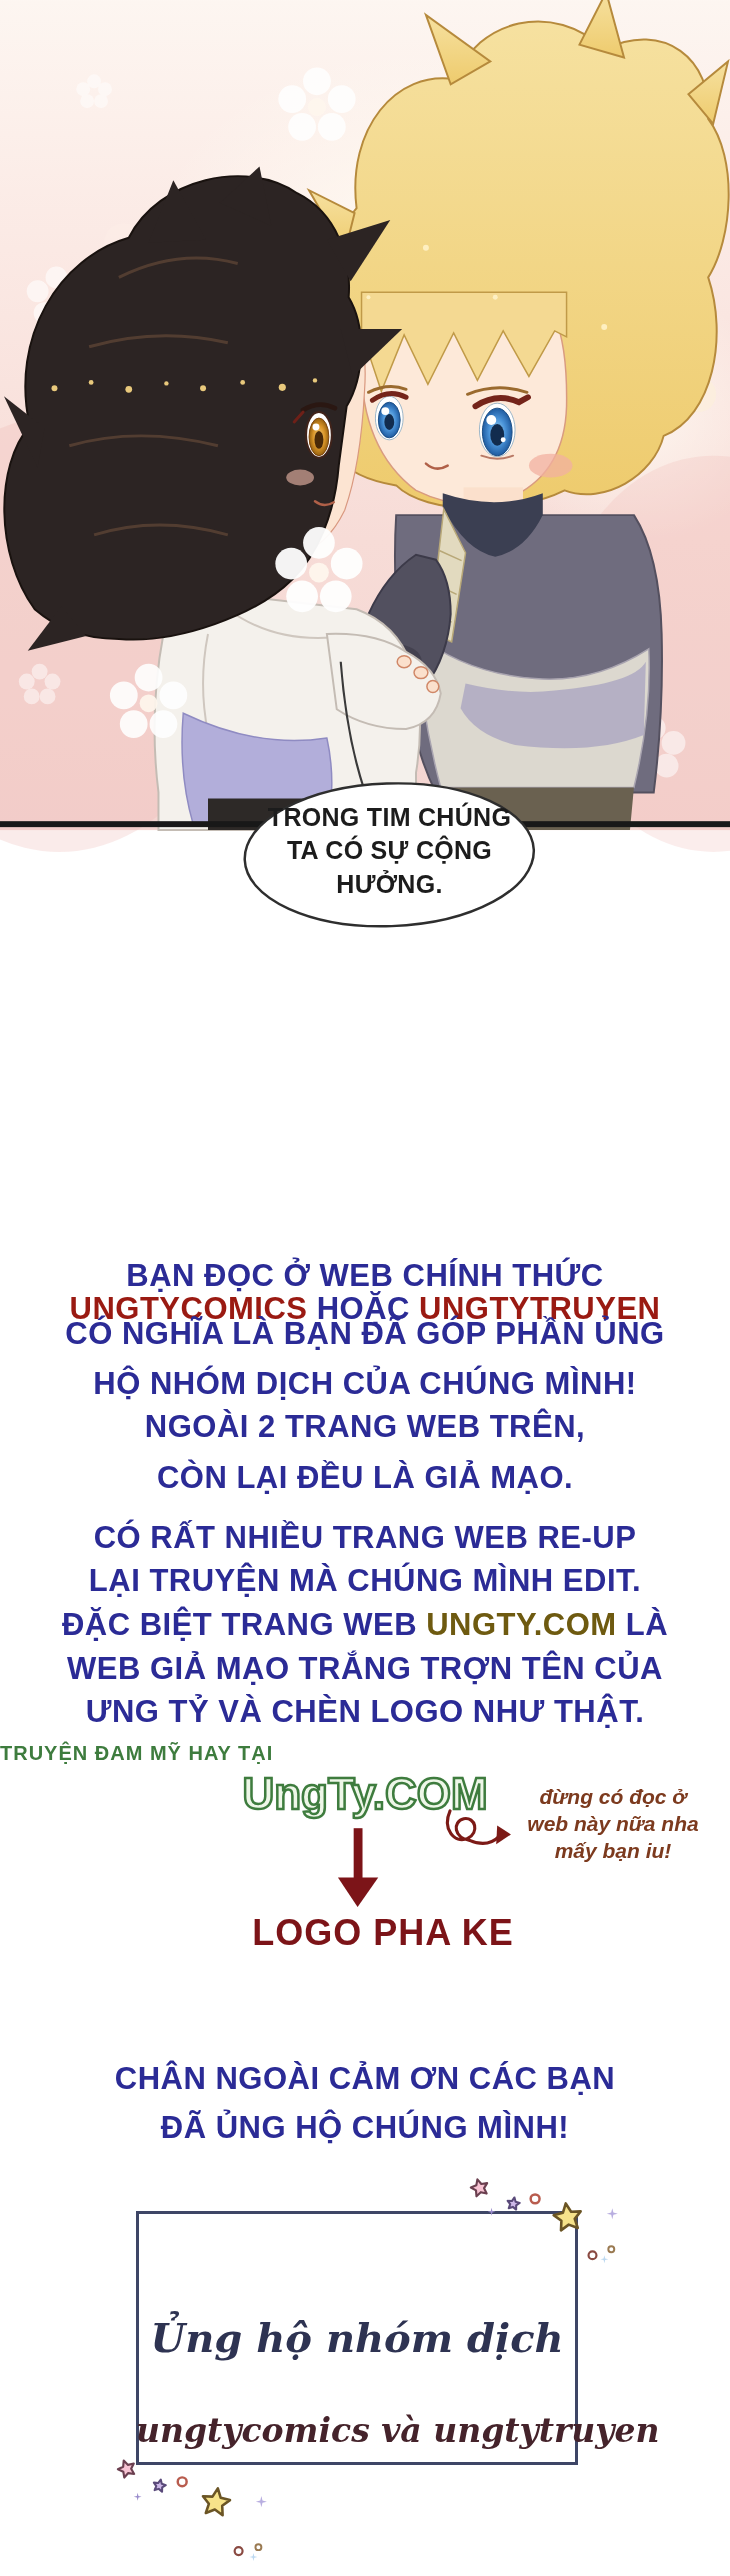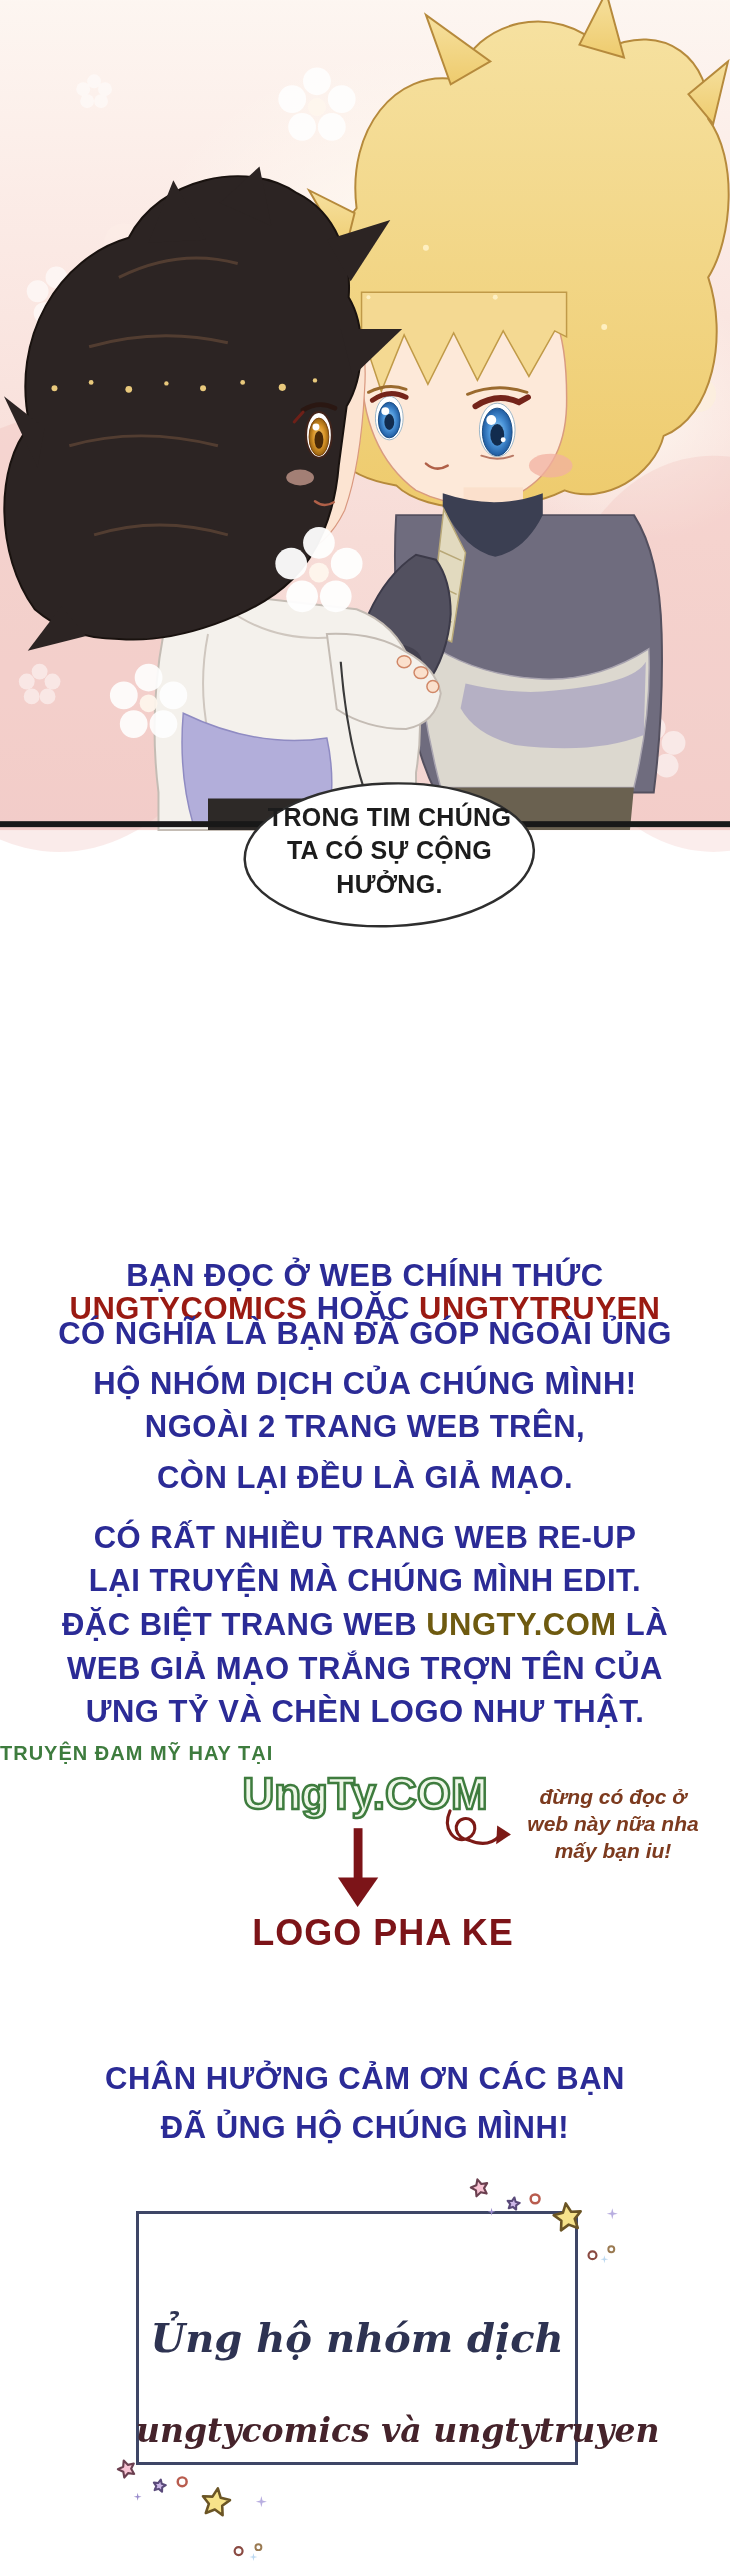--- a/index.html
+++ b/index.html
@@ -250,21 +250,21 @@
       <ellipse cx="393" cy="863" rx="146" ry="72" fill="#ffffff" stroke="#2e2e2e" stroke-width="2.5" transform="rotate(-2 393 863)"></ellipse>
     </g>
   </svg>
 
   <div class="bline comic" style="top:833px;">TA CÓ SỰ CỘNG</div>
   <div class="bline comic" style="top:800px;">TRONG TIM CHÚNG</div>
   <div class="bline comic" style="top:867px;">HƯỞNG.</div>
 
   <div class="tline comic navy" style="top:1208px;margin-top:48px;">BẠN ĐỌC Ở WEB CHÍNH THỨC</div>
   <div class="tline comic" style="top:1289px;"><span class="red">UNGTYCOMICS</span><span class="navy"> HOẶC </span><span class="red">UNGTYTRUYEN</span></div>
-  <div class="tline comic navy" style="top:1314px;">CÓ NGHĨA LÀ BẠN ĐÃ GÓP NGOÀI ỦNG</div>
+  <div class="tline comic navy" style="top:1314px;">CÓ NGHĨA LÀ BẠN ĐÃ GÓP PHẦN ỦNG</div>
   <div class="tline comic navy" style="top:1364px;">HỘ NHÓM DỊCH CỦA CHÚNG MÌNH!</div>
 
   <div class="tline comic navy" style="top:1407px;text-align:center;">NGOÀI 2 TRANG WEB TRÊN,</div>
   <div class="tline comic navy" style="top:1458px;">CÒN LẠI ĐỀU LÀ GIẢ MẠO.</div>
 
   <div class="tline comic navy" style="top:1518px;">CÓ RẤT NHIỀU TRANG WEB RE-UP</div>
   <div class="tline comic navy" style="top:1561px;">LẠI TRUYỆN MÀ CHÚNG MÌNH EDIT.</div>
   <div class="tline comic" style="top:1605px;"><span class="navy">ĐẶC BIỆT TRANG WEB </span><span class="olive">UNGTY.COM</span><span class="navy"> LÀ</span></div>
   <div class="tline comic navy" style="top:1649px;">WEB GIẢ MẠO TRẮNG TRỢN TÊN CỦA</div>
   <div class="tline comic navy" style="top:1692px;">ƯNG TỶ VÀ CHÈN LOGO NHƯ THẬT.</div>
@@ -281,21 +281,21 @@
     <path d="M8,8 C0,26 12,42 26,36 C38,30 34,14 22,16 C10,19 12,36 28,38 Q46,46 58,34" stroke="#7c1a16" stroke-width="3.2" fill="none" stroke-linecap="round"></path>
     <polygon points="56,23 70,32 55,42" fill="#7c1a16"></polygon>
   </svg>
 
   <div class="noteline comic" style="top:1783px;">đừng có đọc ở</div>
   <div class="noteline comic" style="top:1810px;">web này nữa nha</div>
   <div class="noteline comic" style="top:1837px;">mấy bạn iu!</div>
 
   <div class="fakelabel comic">LOGO PHA KE</div>
 
-  <div class="tline comic navy" style="top:2059px;">CHÂN HƯỞNG CẢM ƠN CÁC BẠN</div>
+  <div class="tline comic navy" style="top:2059px;">CHÂN NGOÀI CẢM ƠN CÁC BẠN</div>
   <div class="tline comic navy" style="top:2108px;">ĐÃ ỦNG HỘ CHÚNG MÌNH!</div>
 
   <div id="support-box"></div>
   <div class="boxline" style="top:2270px;font-size:40px;color:var(--c-box_navy);margin-top:44px;">Ủng hộ nhóm dịch</div>
   <div class="boxline" style="top:2407px;font-size:33px;color:var(--c-box_maroon);">ungtycomics và ungtytruyen</div>
 
   <svg class="abs" style="left:451px;top:2170px;" width="188" height="124" viewBox="0 0 190 125">
     <path d="M0,-10 2.9,-3.8 9.5,-3.1 4.7,1.5 5.9,8.1 0,4.9 -5.9,8.1 -4.7,1.5 -9.5,-3.1 -2.9,-3.8Z" transform="translate(29,18) scale(0.9) rotate(-15)" fill="#f7c3d3" stroke="#6b4050" stroke-width="2.4" stroke-linejoin="round"></path>
     <path d="M0,-10 2.9,-3.8 9.5,-3.1 4.7,1.5 5.9,8.1 0,4.9 -5.9,8.1 -4.7,1.5 -9.5,-3.1 -2.9,-3.8Z" transform="translate(63,34) scale(0.65) rotate(10)" fill="#cdb8e8" stroke="#5a4a7a" stroke-width="3.2" stroke-linejoin="round"></path>
     <circle cx="85" cy="29" r="4.5" fill="none" stroke="#b85c4e" stroke-width="2.5"></circle>

